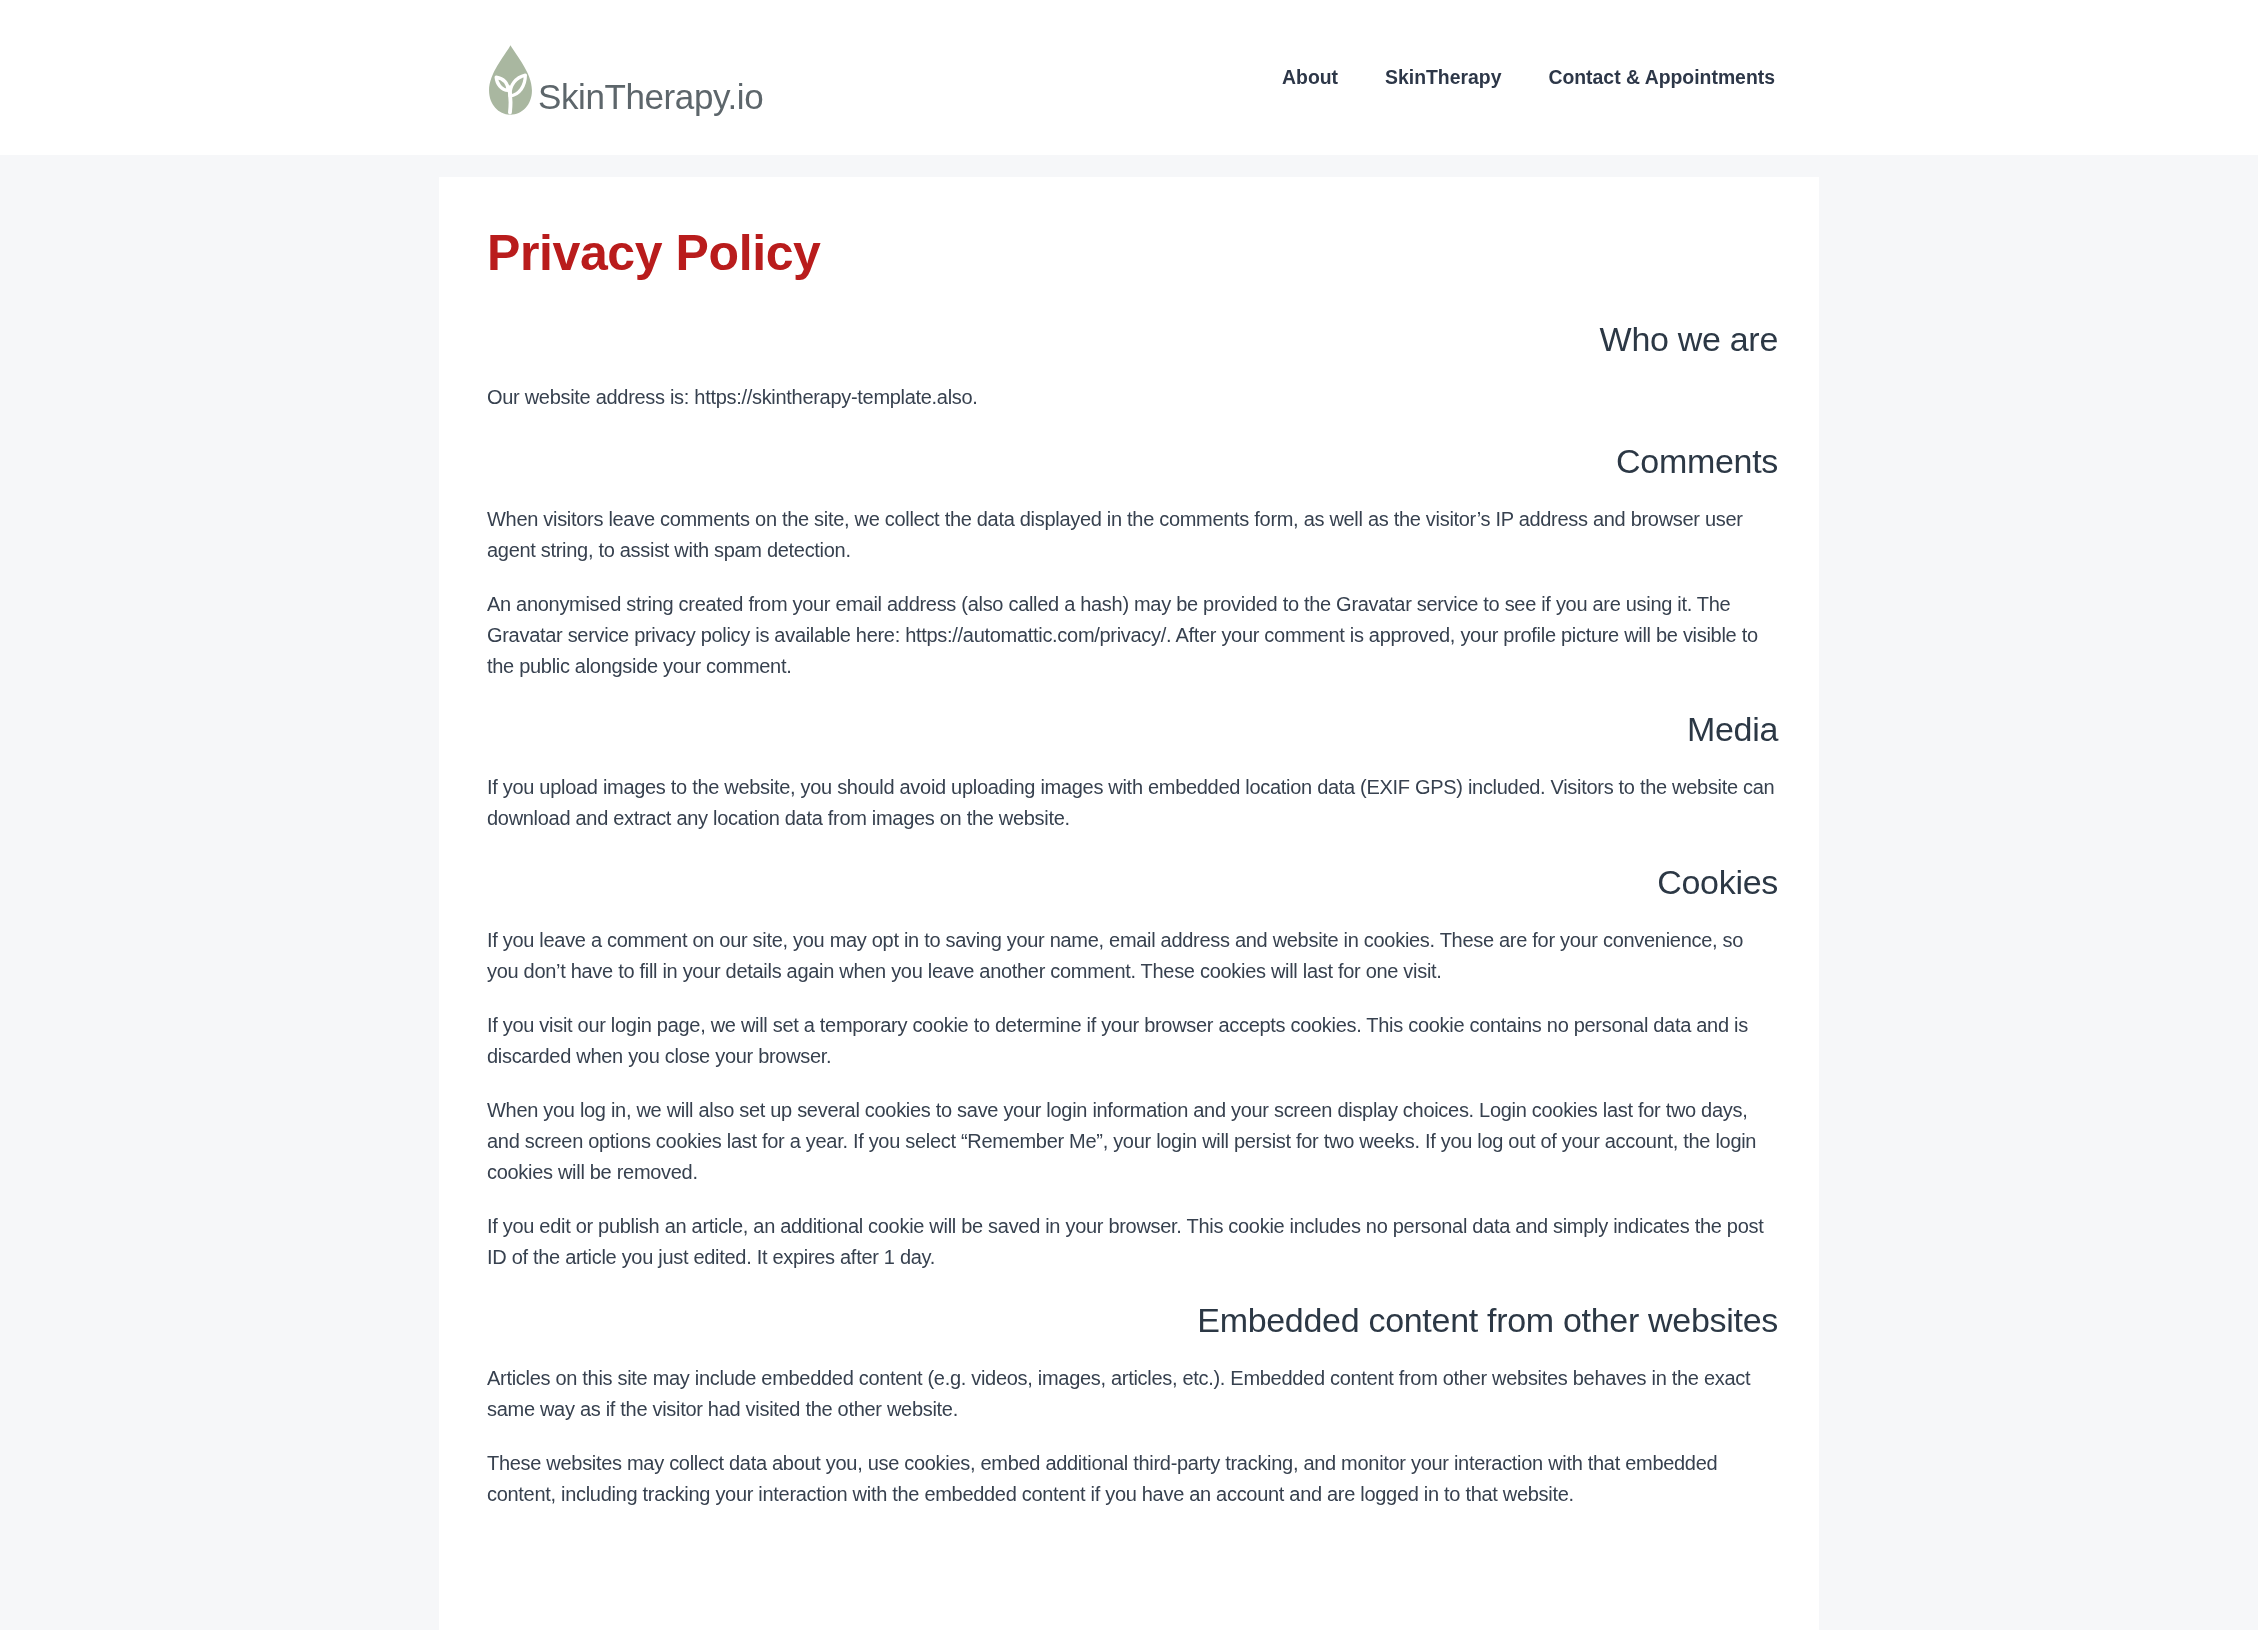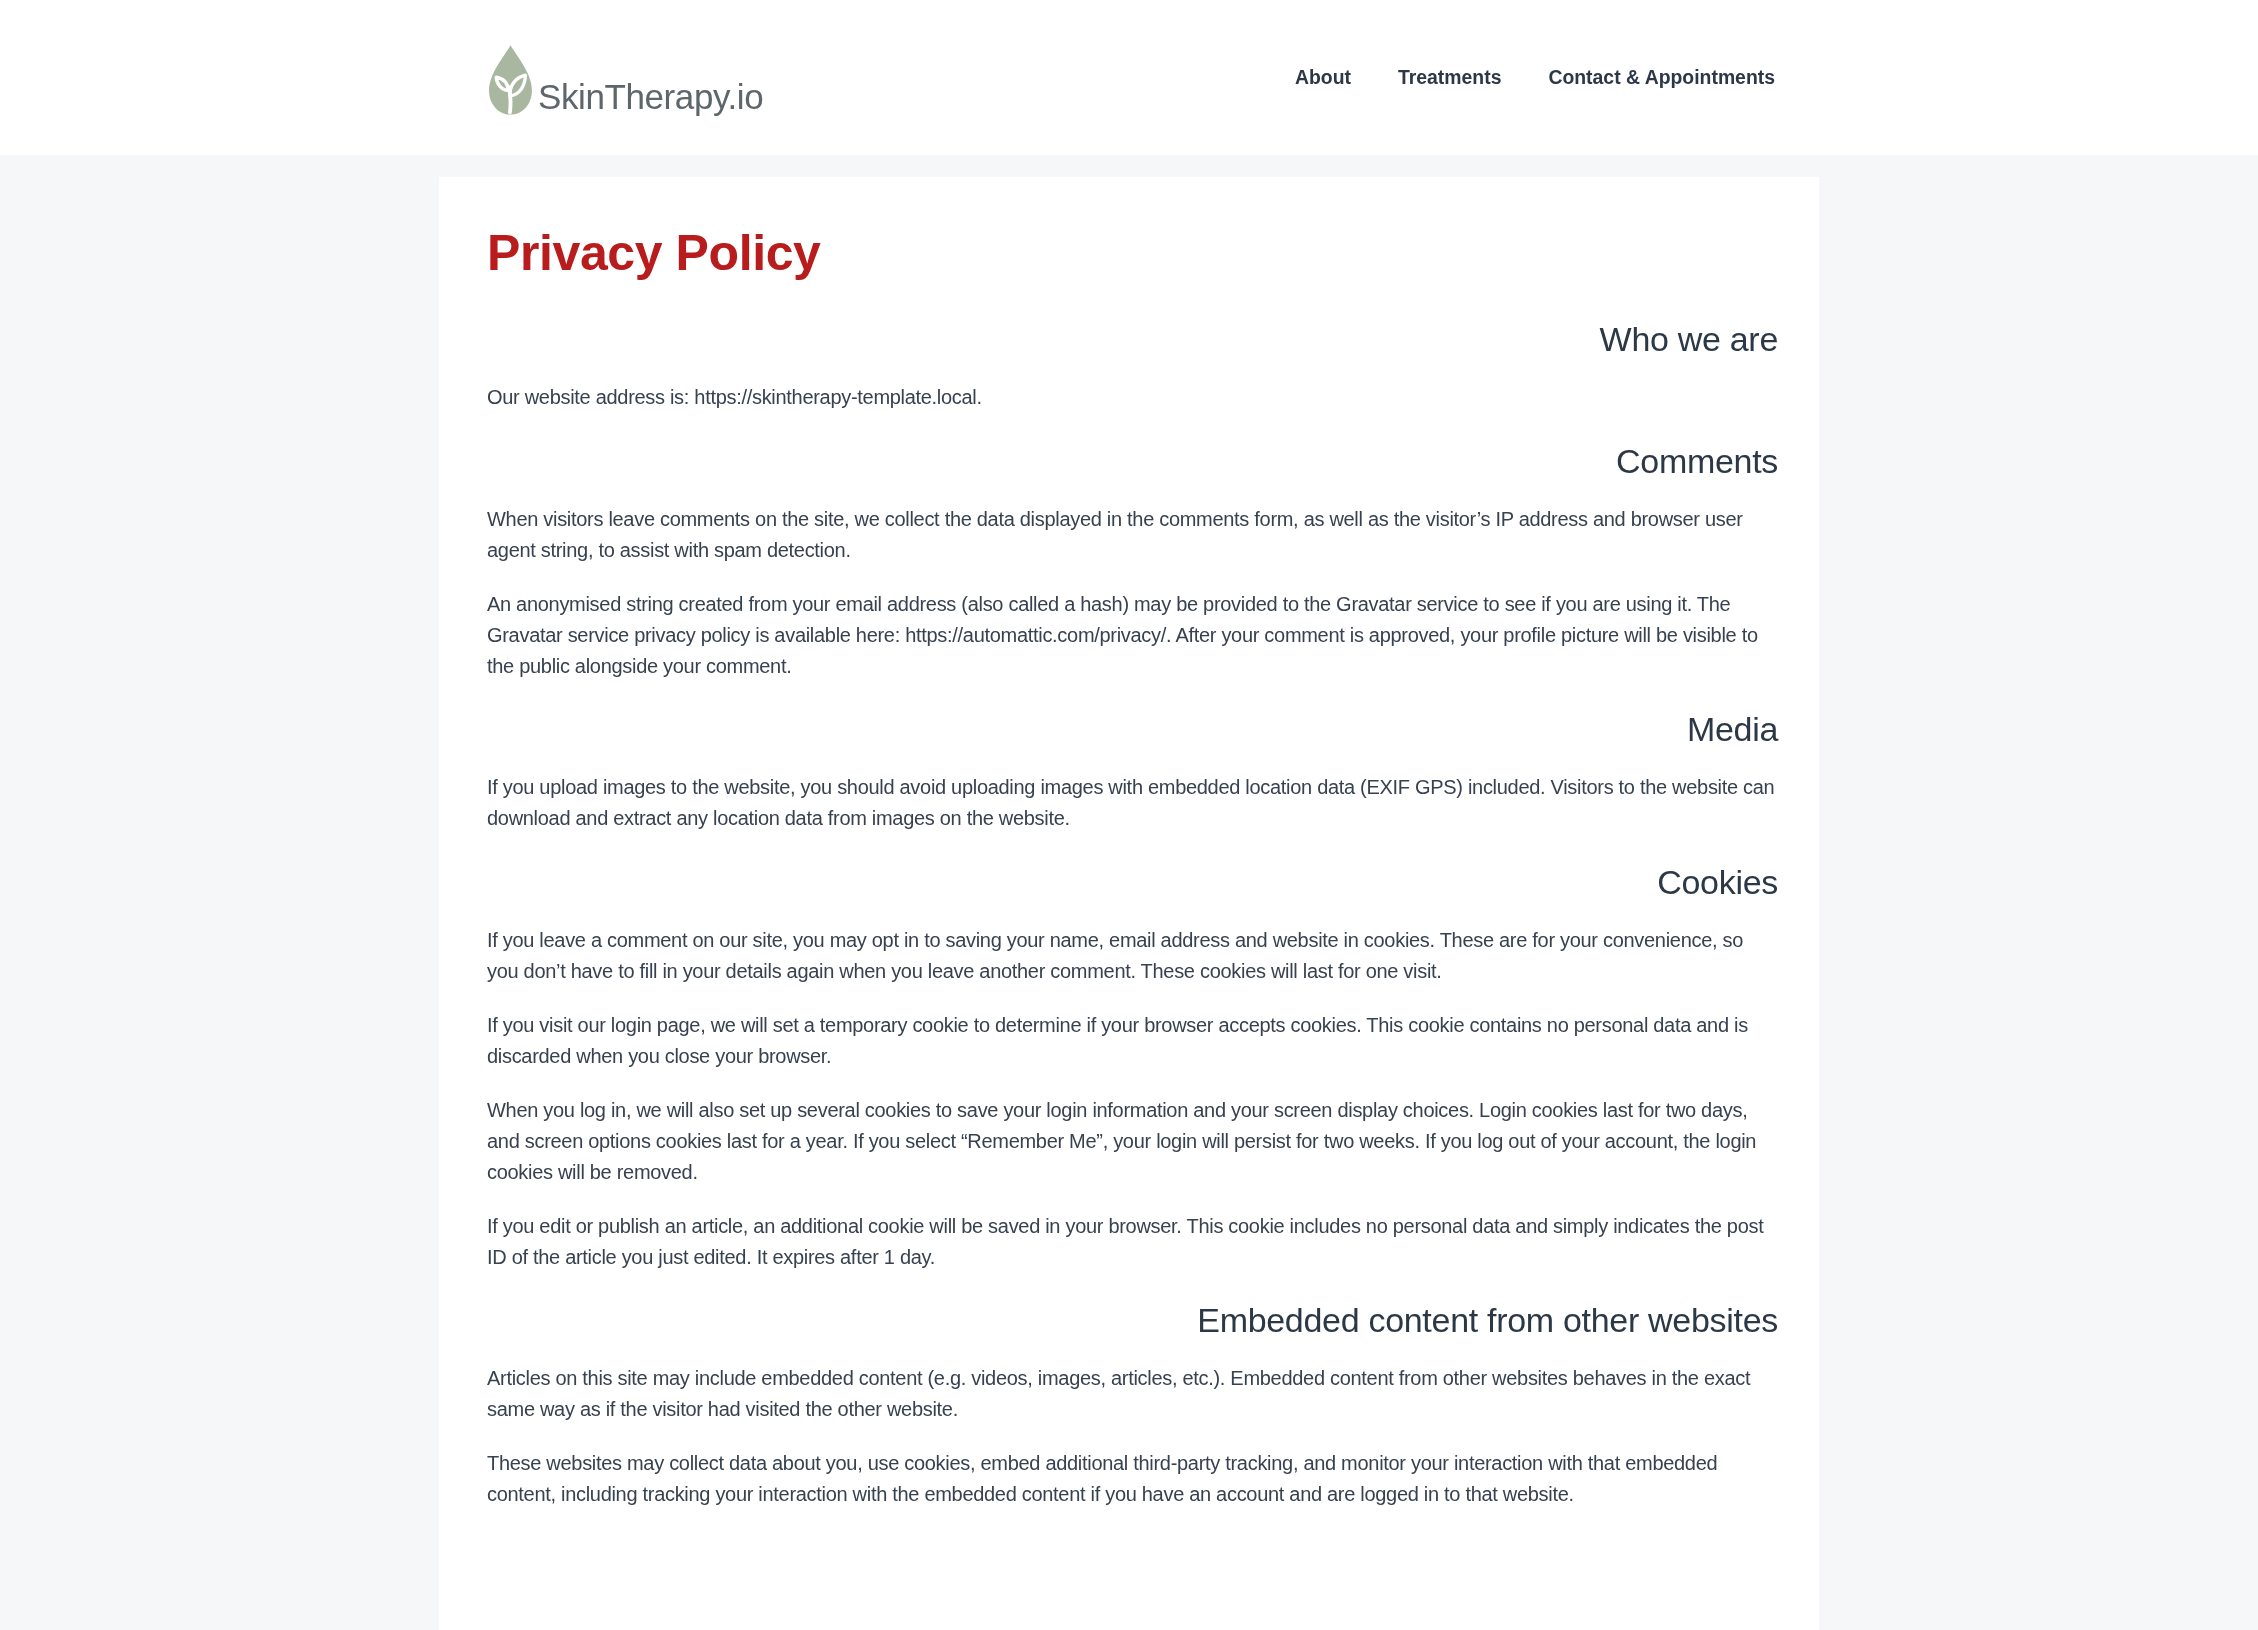--- a/index.html
+++ b/index.html
@@ -97,32 +97,32 @@
           <path d="M50 4 C60 22 89 54 89 86 C89 112 71 130 50 130 C29 130 11 112 11 86 C11 54 40 22 50 4 Z" fill="#a9b7a0"></path>
           <path d="M49 126 C51 108 51 96 47 80" stroke="#ffffff" stroke-width="7" fill="none" stroke-linecap="round"></path>
           <path d="M49 96 C66 94 77 78 77 58 C60 62 48 76 49 96 Z" stroke="#ffffff" stroke-width="6" fill="none" stroke-linejoin="round"></path>
           <path d="M46 86 C33 85 25 74 24 62 C37 64 45 72 46 86 Z" stroke="#ffffff" stroke-width="6" fill="none" stroke-linejoin="round"></path>
         </svg>
       </span>
       <span class="logo-text">SkinTherapy.io</span>
     </a>
     <nav class="main-nav">
       <a class="nav-link">About</a>
-      <a class="nav-link">Treatments</a>
+      <a class="nav-link">SkinTherapy</a>
       <a class="nav-link">Contact &amp; Appointments</a>
     </nav>
   </div>
 </header>
 
 <main class="content-card">
   <h1 class="page-title">Privacy Policy</h1>
 
   <section>
     <h2 class="section-heading">Who we are</h2>
-    <p>Our website address is: https://skintherapy-template.local.</p>
+    <p>Our website address is: https://skintherapy-template.also.</p>
   </section>
 
   <section>
     <h2 class="section-heading">Comments</h2>
     <p>When visitors leave comments on the site, we collect the data displayed in the comments form, as well as the visitor’s IP address and browser user agent string, to assist with spam detection.</p>
     <p>An anonymised string created from your email address (also called a hash) may be provided to the Gravatar service to see if you are using it. The Gravatar service privacy policy is available here: https://automattic.com/privacy/. After your comment is approved, your profile picture will be visible to the public alongside your comment.</p>
   </section>
 
   <section>
     <h2 class="section-heading">Media</h2>

